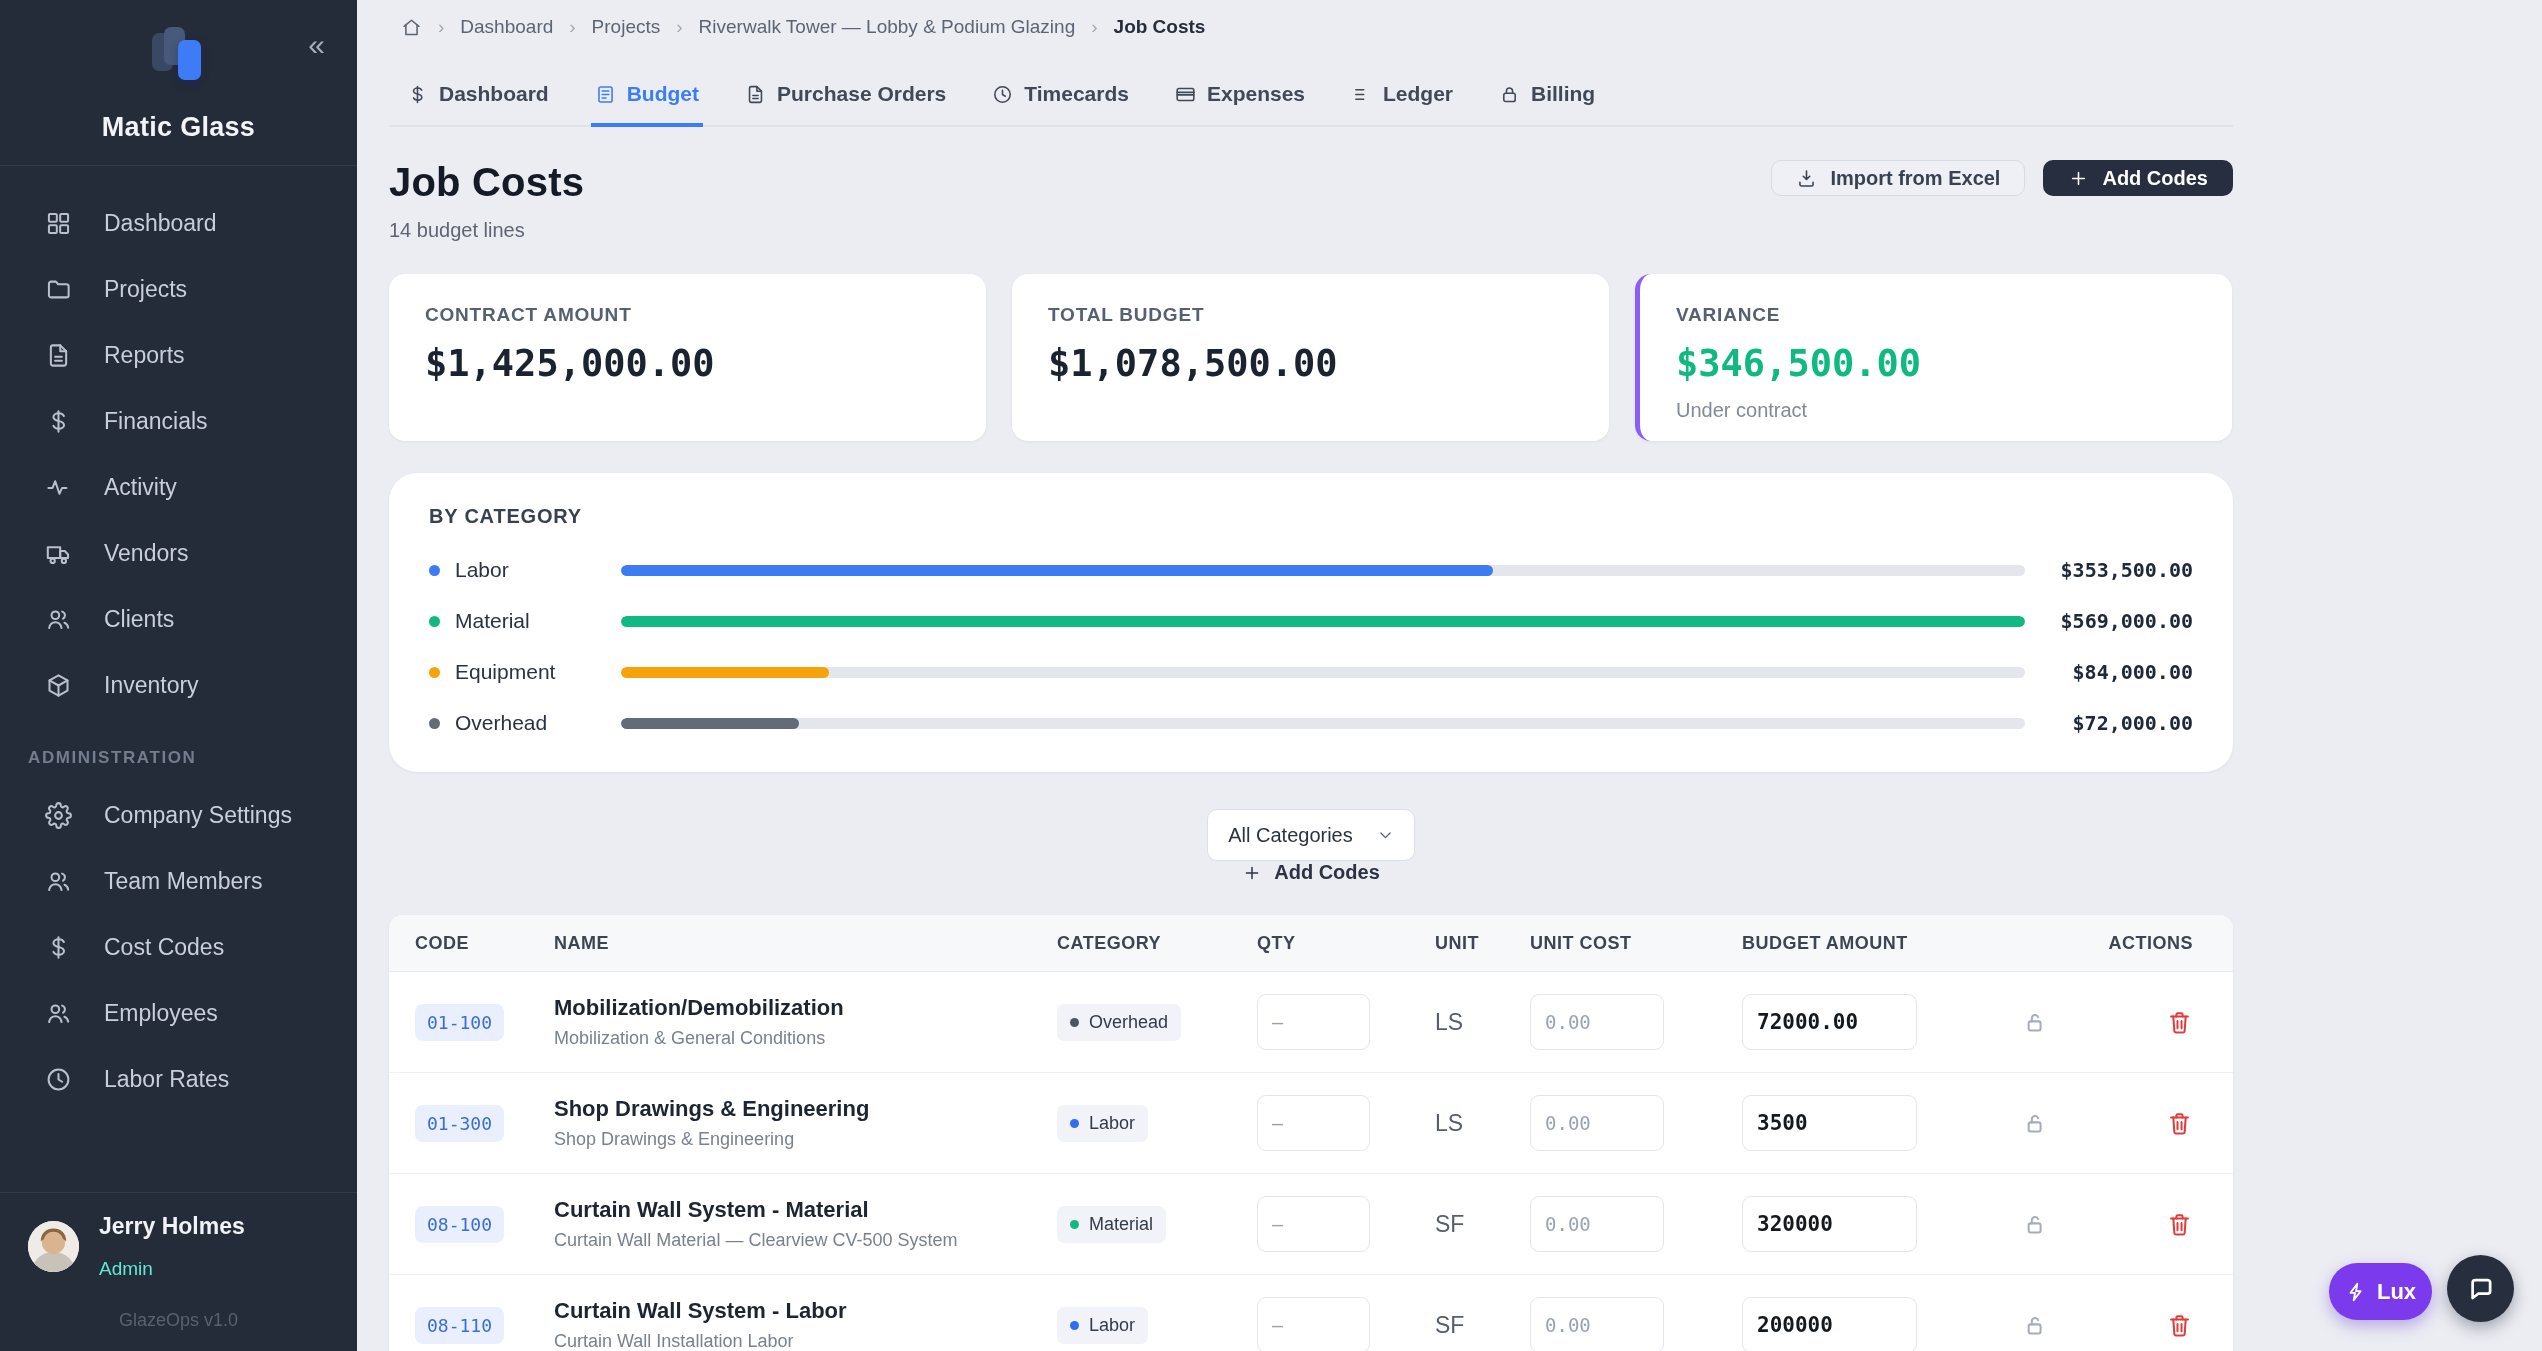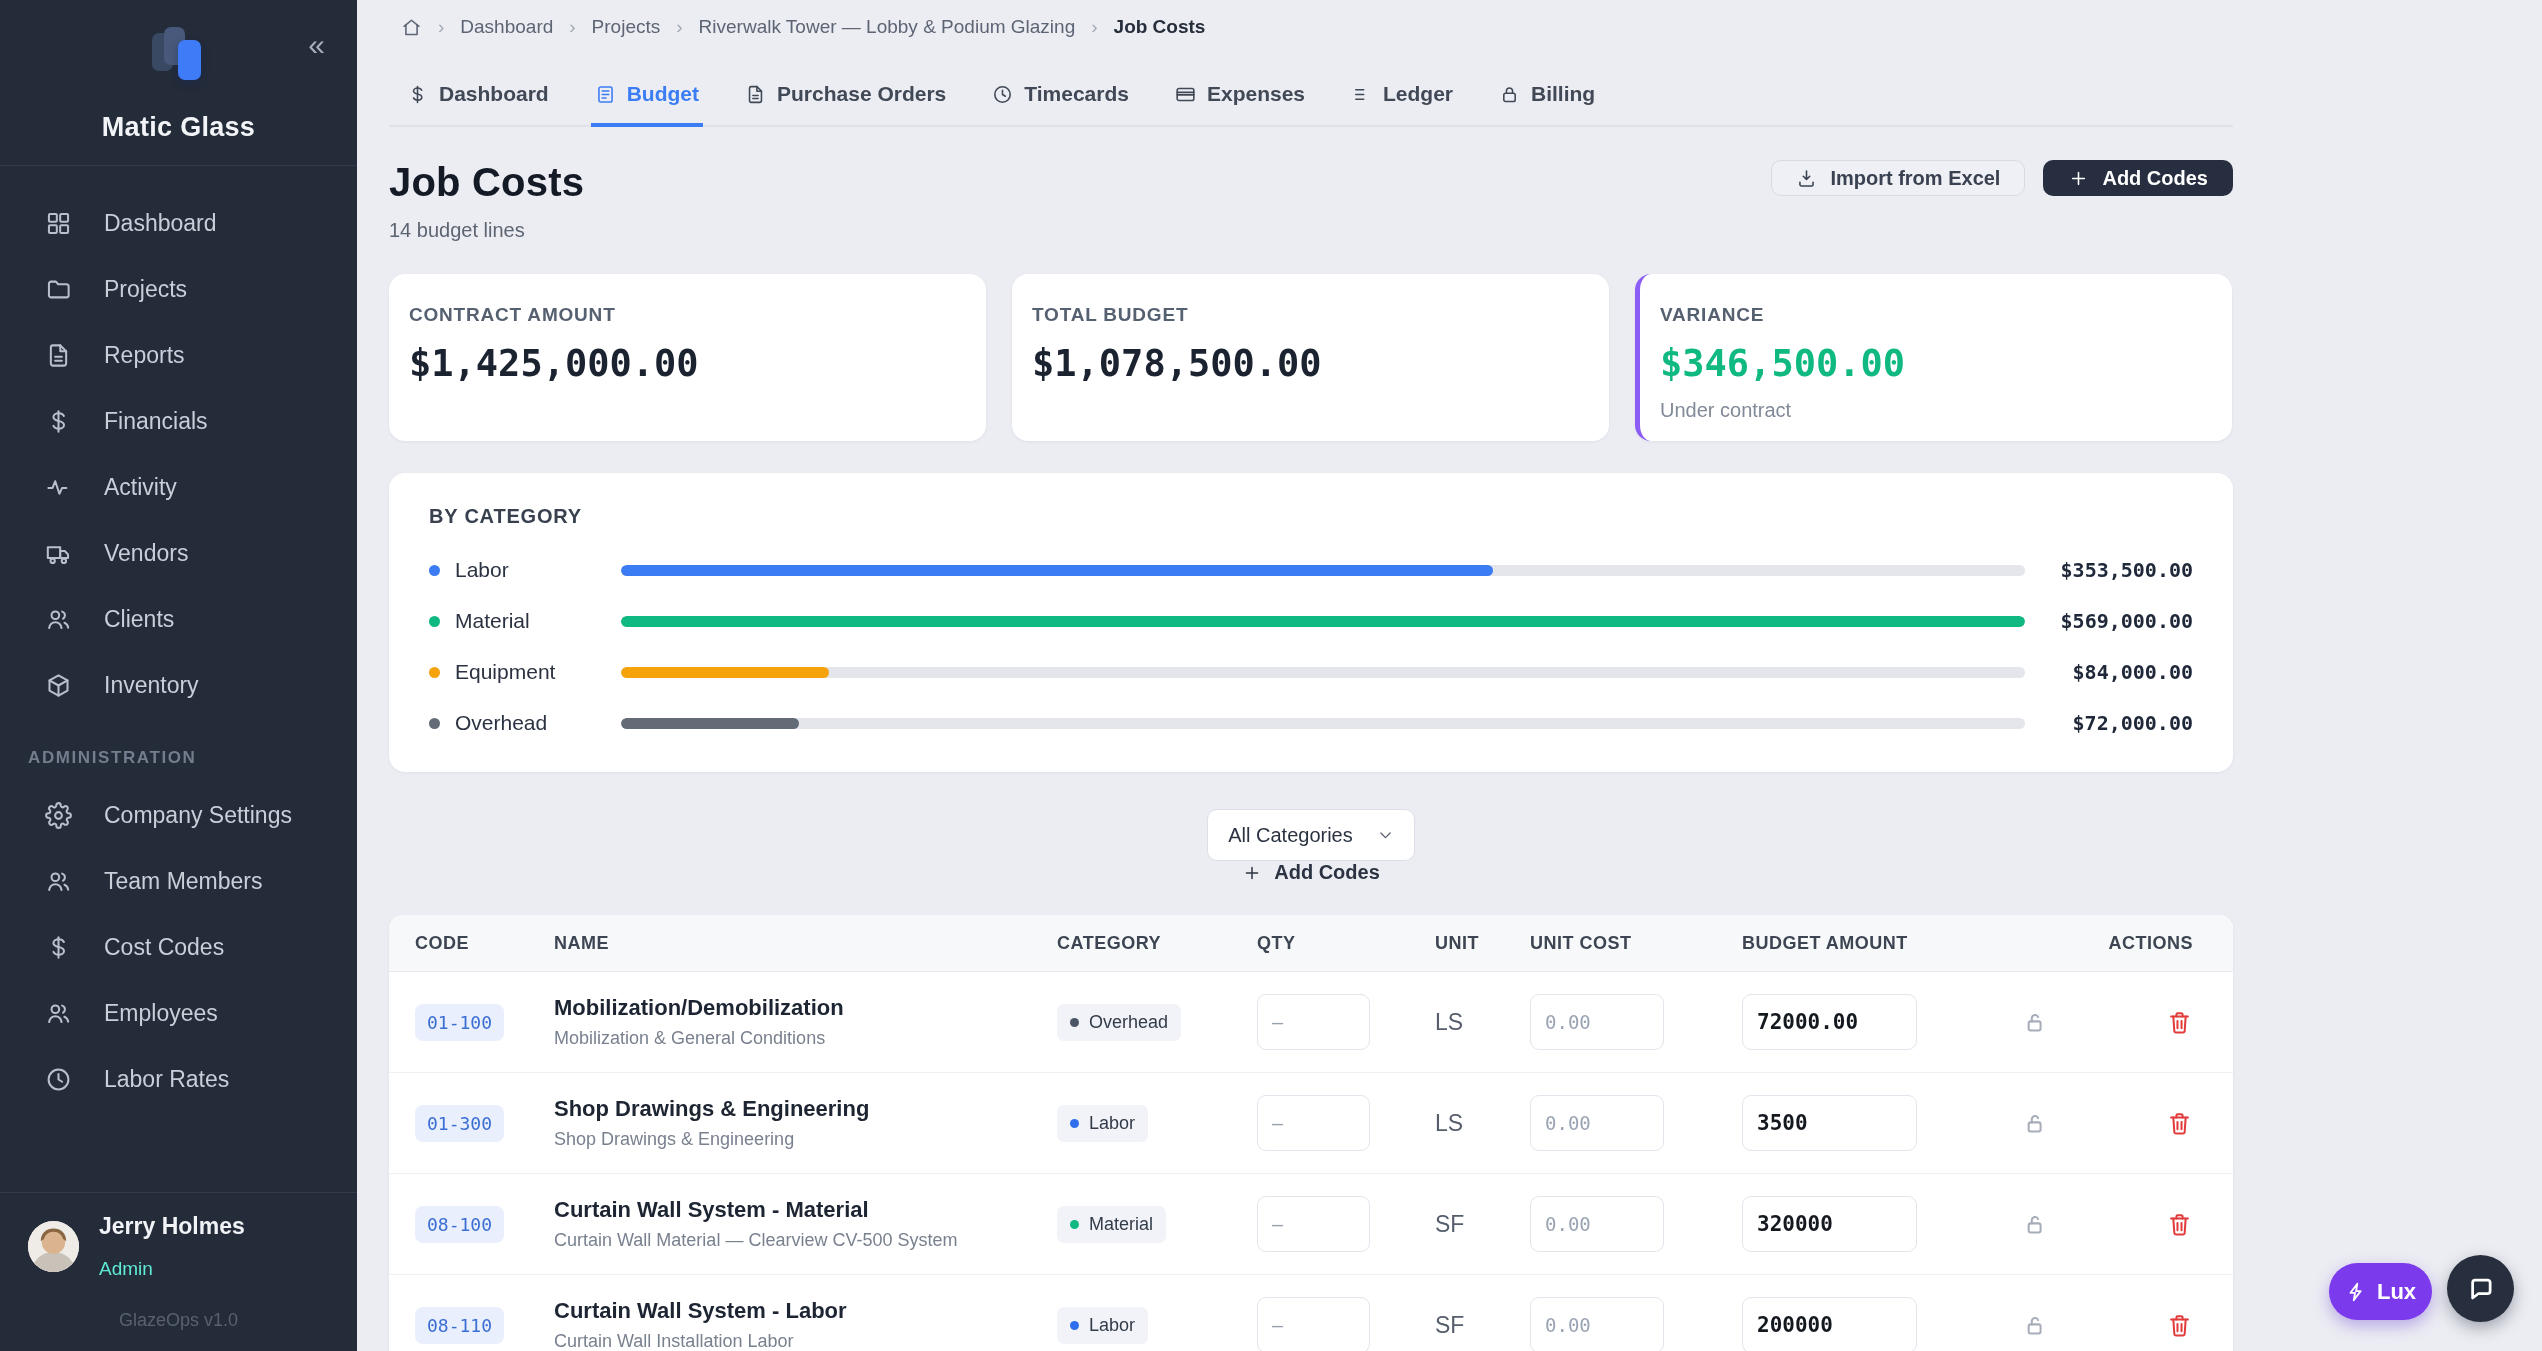--- a/index.html
+++ b/index.html
@@ -60,28 +60,28 @@
   .page-title { font-size:40px; font-weight:800; color:#141a26; letter-spacing:.2px; }
   .page-sub { font-size:20px; color:#5d6573; margin-top:14px; }
   .head-actions { display:flex; gap:18px; margin-top:0; }
   .btn { display:inline-flex; align-items:center; gap:13px; height:36px; padding:0 24px; border-radius:10px; font-size:20px; font-weight:600; cursor:pointer; border:1.5px solid transparent; }
   .btn .icn { width:21px; height:21px; }
   .btn-light { background:#eef0f5; border-color:#d6dae3; color:#3a4252; }
   .btn-dark { background:#272e3f; color:#ffffff; }
 
   
   .cards { display:flex; gap:26px; margin-top:32px; }
-  .card { width:597px; height:167px; background:#fff; border-radius:16px; padding:30px 20px; box-shadow:0 1px 3px rgba(25,35,60,.06); }
+  .card { width:597px; height:167px; background:#fff; border-radius:16px; padding:30px 36px; box-shadow:0 1px 3px rgba(25,35,60,.06); }
   .card.accent { border-left:5px solid #8b5cf6; }
   .card-label { font-size:19px; font-weight:700; letter-spacing:.8px; color:#556070; }
   .card-value { font-family:"DejaVu Sans Mono", monospace; font-size:37px; font-weight:700; color:#1b2230; margin-top:16px; }
   .card-note { font-size:20px; color:#828a98; margin-top:14px; }
 
   
-  .panel { background:#fff; border-radius:16px; margin-top:32px; padding:32px 40px 40px; box-shadow:0 1px 3px rgba(25,35,60,.06); }
+  .panel { background:#fff; border-radius:28px; margin-top:32px; padding:32px 40px 40px; box-shadow:0 1px 3px rgba(25,35,60,.06); }
   .panel-title { font-size:20px; font-weight:700; letter-spacing:.8px; color:#39414f; }
   .cat-row { display:flex; align-items:center; margin-top:33px; height:18px; }
   .cat-key { display:flex; align-items:center; gap:15px; width:192px; flex-shrink:0; }
   .cat-dot { width:11px; height:11px; border-radius:50%; flex-shrink:0; }
   .cat-label { font-size:21px; color:#2b3342; }
   .cat-track { flex:1; height:11px; background:#e4e6ec; border-radius:6px; overflow:hidden; }
   .cat-fill { height:100%; border-radius:6px; }
   .cat-amt { width:168px; text-align:right; font-family:"DejaVu Sans Mono", monospace; font-size:20px; font-weight:700; color:#20293a; flex-shrink:0; }
 
   

